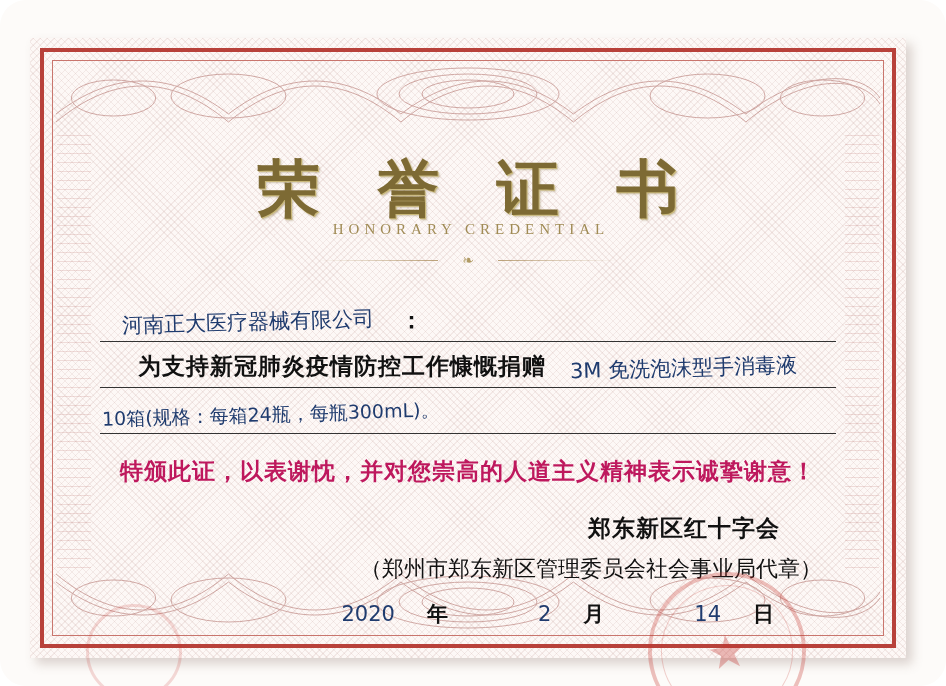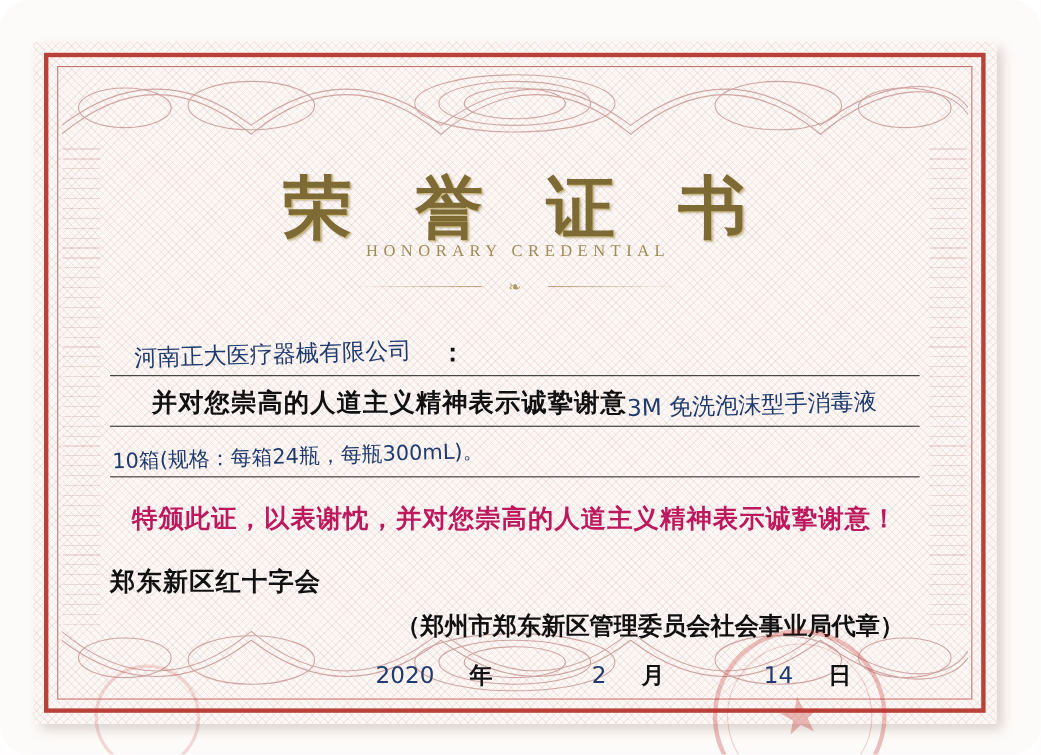--- a/index.html
+++ b/index.html
@@ -145,34 +145,34 @@
     margin-top:16px;
     text-align:center;
     font-size:23px;
     font-weight:bold;
     letter-spacing:1px;
     color:#be185d;
     font-family:"DejaVu Serif", serif;
   }
   .signer{
     margin-top:26px;
-    text-align:left;
+    text-align:right;
     padding-right:56px;
     font-size:23px;
     font-weight:bold;
     color:#111;
     font-family:"DejaVu Serif", serif;
     letter-spacing:1px;
   }
   .signer2{
     margin-top:10px;
     text-align:right;
     padding-right:14px;
     font-size:22px;
-    font-weight:bold;
+    font-weight:normal;
     color:#111;
     font-family:"DejaVu Serif", serif;
     letter-spacing:0px;
   }
   .date-row{
     margin-top:16px;
     text-align:right;
     padding-right:62px;
     font-family:"DejaVu Sans", sans-serif;
     font-size:21px;
@@ -277,21 +277,21 @@
 
       <div class="body-text">
 
         <div class="line line1">
           <span class="hand">河南正大医疗器械有限公司</span>
           <span class="printed">：</span>
           <span class="rule"></span>
         </div>
 
         <div class="line line2">
-          <span class="printed">并对您崇高的人道主义精神表示诚挚谢意</span>
+          <span class="printed">为支持新冠肺炎疫情防控工作慷慨捐赠</span>
           <span class="hand">3M 免洗泡沫型手消毒液</span>
           <span class="rule"></span>
         </div>
 
         <div class="line line3">
           <span class="hand sm">10箱(规格：每箱24瓶，每瓶300mL)。</span>
           <span class="rule"></span>
         </div>
 
         <div class="closing">特颁此证，以表谢忱，并对您崇高的人道主义精神表示诚挚谢意！</div>

